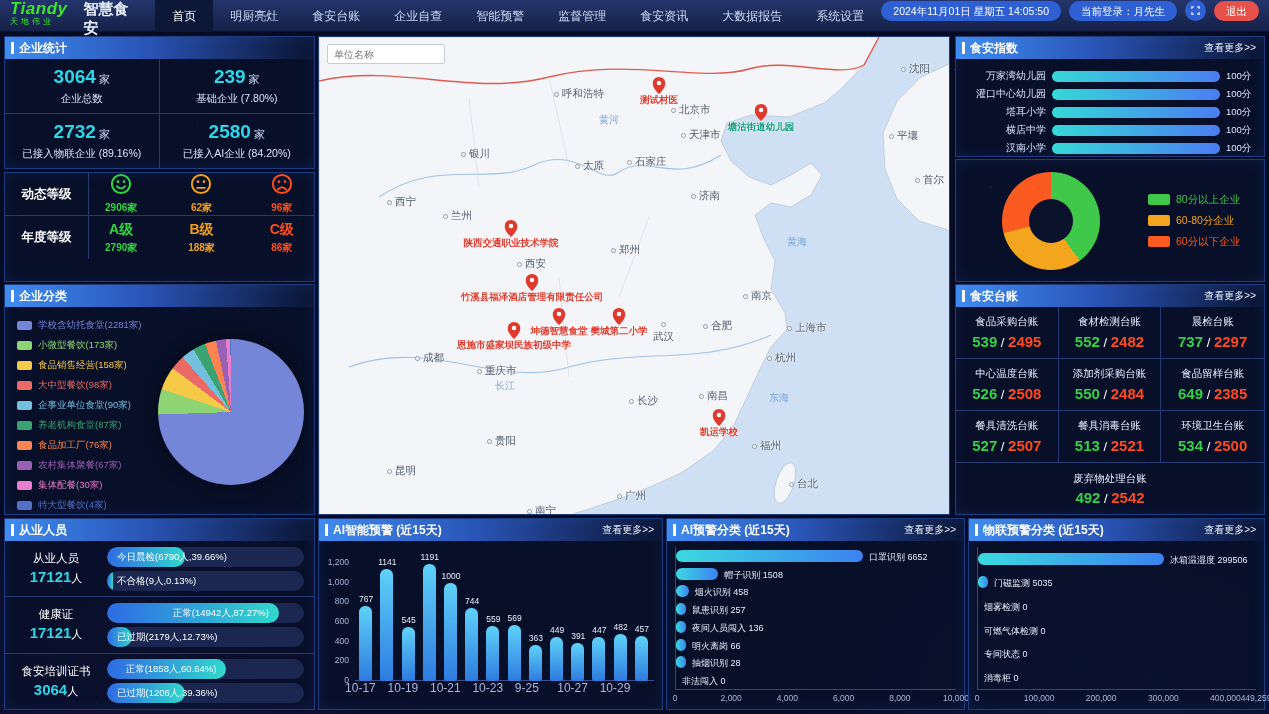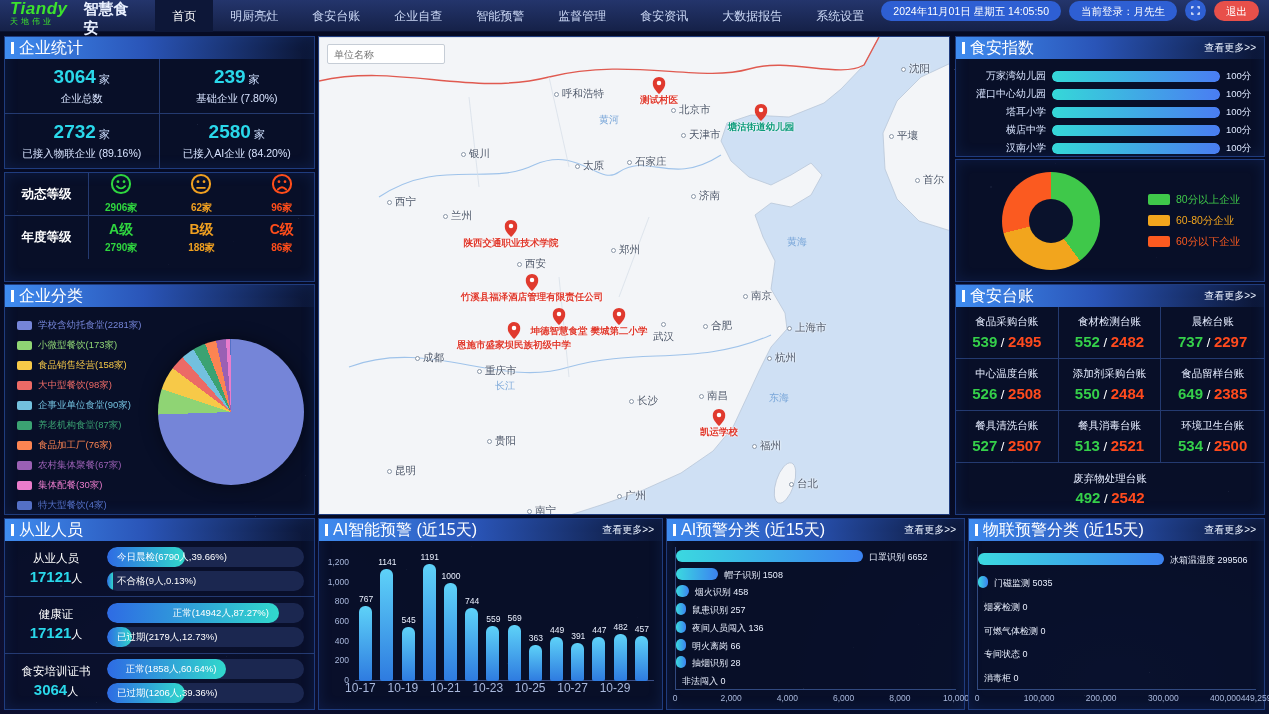--- a/index.html
+++ b/index.html
@@ -34,21 +34,21 @@
   .pill { background:#2e5fd3; border-radius:11px; height:20px; line-height:20px; padding:0 12px; font-size:10.5px; color:#fff; white-space:nowrap; }
   .circle-btn { width:21px; height:21px; border-radius:50%; background:#2e5fd3; display:flex; align-items:center; justify-content:center; cursor:pointer; }
   .pill.logout { background:#e8504a; cursor:pointer; }
 
   
   .panel { position:absolute; z-index:2; background:rgba(9,16,42,.82);
     border:1px solid #1f3c7e; box-shadow:inset 0 0 14px rgba(40,90,200,.18); }
   .ph { height:22px; display:flex; align-items:center; justify-content:space-between;
     padding:0 8px 0 6px;
     background:linear-gradient(90deg,#3f8cf0 0%,#2a55b8 45%,rgba(30,58,122,.12) 100%); }
-  .pt { font-size:16px; font-weight:normal; color:#fff; display:flex; align-items:center; }
+  .pt { font-size:12px; font-weight:bold; color:#fff; display:flex; align-items:center; }
   .pt::before { content:""; width:3px; height:12px; background:#fff; margin-right:5px; }
   .more { font-size:10px; color:#eaf2ff; cursor:pointer; white-space:nowrap; }
 
   #p-stats  { left:4px;   top:36px;  width:311px; height:133px; }
   #p-level  { left:4px;   top:172px; width:311px; height:110px; }
   #p-cat    { left:4px;   top:284px; width:311px; height:231px; }
   #p-staff  { left:4px;   top:518px; width:311px; height:192px; }
   #map      { left:318px; top:36px;  width:632px; height:479px; z-index:2; position:absolute; border:1px solid #1f3c7e; background:#cfe0f4; overflow:hidden; }
   #p-index  { left:955px; top:36px;  width:310px; height:121px; }
   #p-donut  { left:955px; top:159px; width:310px; height:123px; }
@@ -773,21 +773,21 @@
       <div class="xlab" style="left: 110.964px; bottom: 14px;">10-21</div>
       <div class="vbar" style="left: 146.179px; bottom: 28px; height: 73.16px;"></div>
       <div class="vbar-val" style="left: 136.179px; bottom: 103.16px;">744</div>
       <div class="vbar" style="left: 167.393px; bottom: 28px; height: 54.9683px;"></div>
       <div class="vbar-val" style="left: 157.393px; bottom: 84.9683px;">559</div>
       <div class="xlab" style="left: 153.393px; bottom: 14px;">10-23</div>
       <div class="vbar" style="left: 188.607px; bottom: 28px; height: 55.9517px;"></div>
       <div class="vbar-val" style="left: 178.607px; bottom: 85.9517px;">569</div>
       <div class="vbar" style="left: 209.821px; bottom: 28px; height: 35.695px;"></div>
       <div class="vbar-val" style="left: 199.821px; bottom: 65.695px;">363</div>
-      <div class="xlab" style="left: 195.821px; bottom: 14px;">10-25</div>
+      <div class="xlab" style="left: 195.821px; bottom: 14px;">9-25</div>
       <div class="vbar" style="left: 231.036px; bottom: 28px; height: 44.1517px;"></div>
       <div class="vbar-val" style="left: 221.036px; bottom: 74.1517px;">449</div>
       <div class="vbar" style="left: 252.25px; bottom: 28px; height: 38.4483px;"></div>
       <div class="vbar-val" style="left: 242.25px; bottom: 68.4483px;">391</div>
       <div class="xlab" style="left: 238.25px; bottom: 14px;">10-27</div>
       <div class="vbar" style="left: 273.464px; bottom: 28px; height: 43.955px;"></div>
       <div class="vbar-val" style="left: 263.464px; bottom: 73.955px;">447</div>
       <div class="vbar" style="left: 294.679px; bottom: 28px; height: 47.3967px;"></div>
       <div class="vbar-val" style="left: 284.679px; bottom: 77.3967px;">482</div>
       <div class="xlab" style="left: 280.679px; bottom: 14px;">10-29</div>

